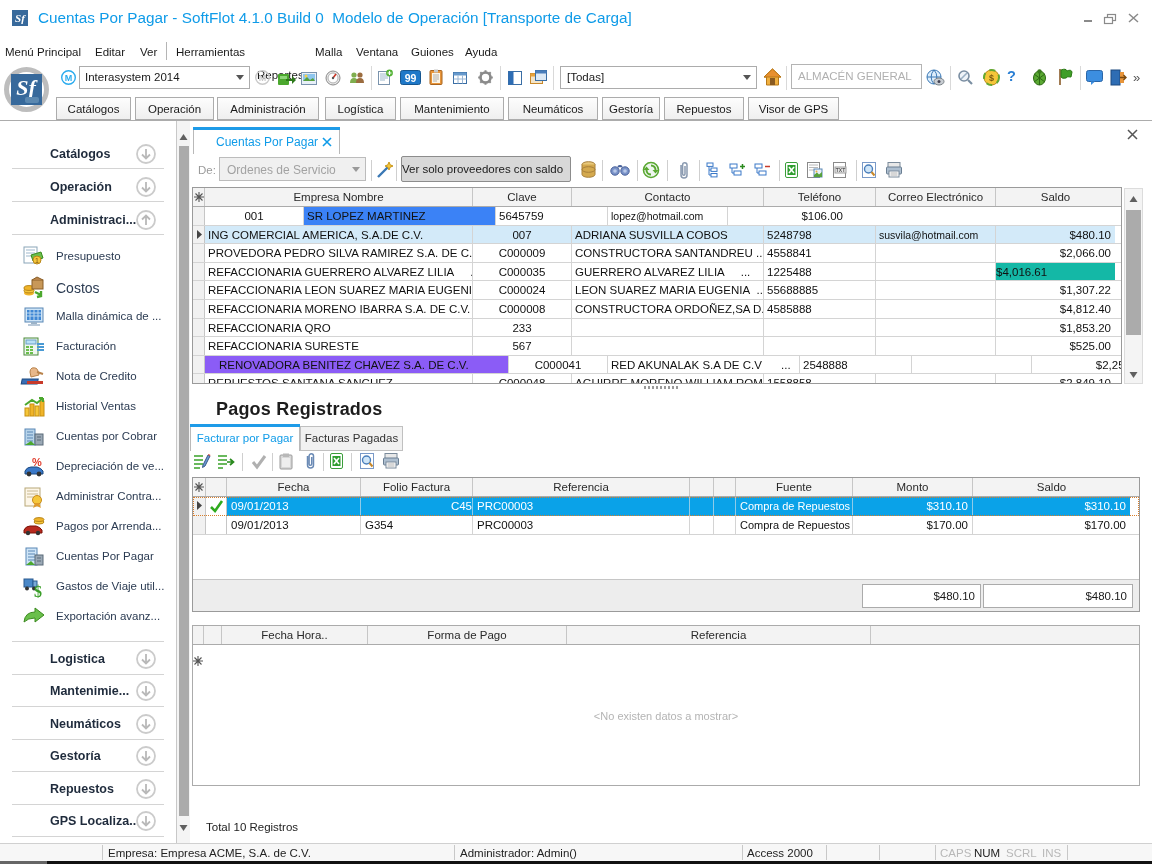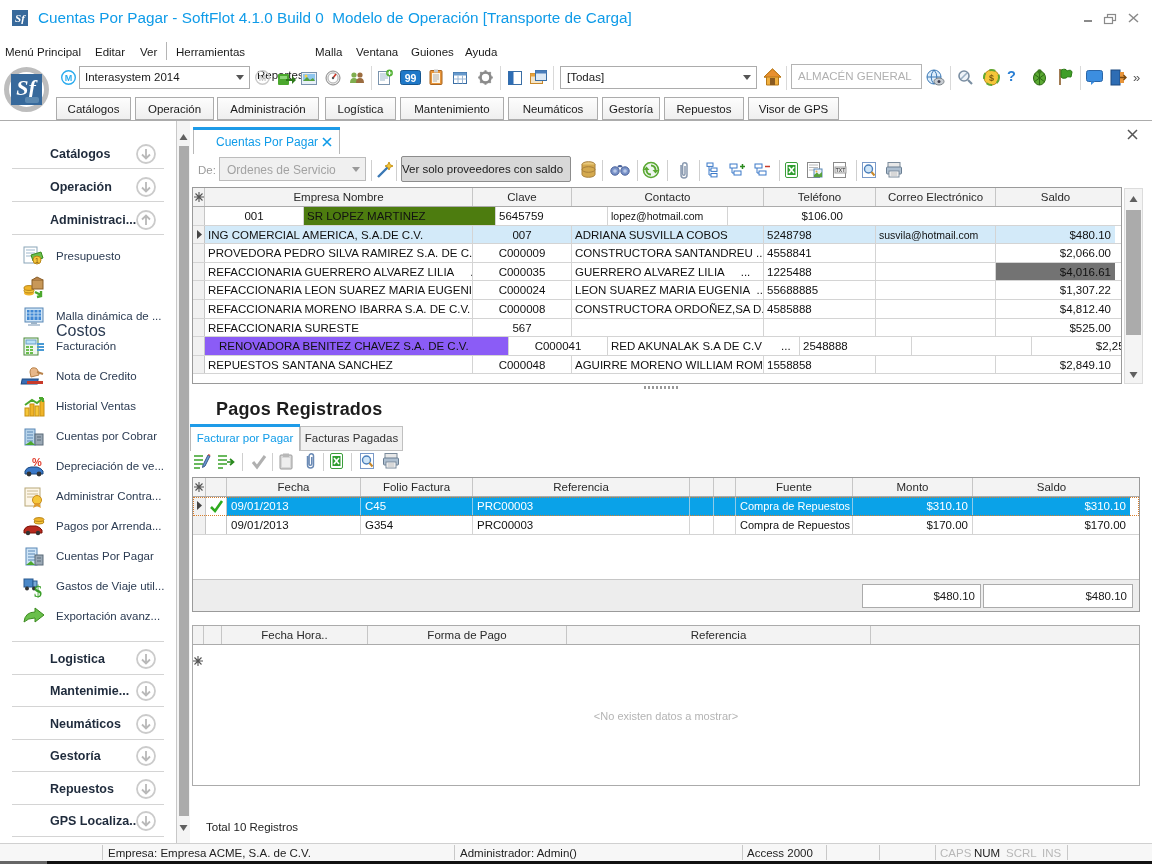--- a/index.html
+++ b/index.html
@@ -239,21 +239,21 @@
   </svg>
 <div class="a" style="left:56px;top:250px;font-size:11.5px;color:#2b3b52;font-weight:normal;white-space:nowrap;">Presupuesto</div>
 <svg class="a" style="left:23px;top:276px" width="22" height="22" viewBox="0 0 22 22">
     <ellipse cx="6" cy="17" rx="5" ry="2.4" fill="#f0b429"></ellipse>
     <ellipse cx="6" cy="14.5" rx="5" ry="2.4" fill="#f5c63a" stroke="#b8861a"></ellipse>
     <ellipse cx="6" cy="12" rx="5" ry="2.4" fill="#f0b429" stroke="#b8861a"></ellipse>
     <rect x="9" y="4" width="11" height="9" fill="#c89858" stroke="#8a5f28"></rect>
     <path d="M9 4 l5 -3 l6 3" fill="#b8834a" stroke="#8a5f28"></path>
     <path d="M12 16 l6 3 M18 15 v5 l-4 1" fill="none" stroke="#4ba82e" stroke-width="2.4"></path>
   </svg>
-<div class="a" style="left:56px;top:280px;font-size:16px;color:#2b3b52;font-weight:normal;white-space:nowrap;margin-top:42px;">Costos</div>
+<div class="a" style="left:56px;top:280px;font-size:14px;color:#2b3b52;font-weight:normal;white-space:nowrap;">Costos</div>
 <svg class="a" style="left:23px;top:306px" width="22" height="22" viewBox="0 0 22 22">
     <rect x="2" y="2" width="18" height="14" fill="#cfe5f7" stroke="#5a87b5"></rect>
     <rect x="4" y="4" width="14" height="10" fill="#3f87d4"></rect>
     <path d="M7 4 v10 M11 4 v10 M15 4 v10 M4 7 h14 M4 10 h14" stroke="#bcd8f0"></path>
     <rect x="8" y="16" width="6" height="2" fill="#9ab2c8"></rect>
     <rect x="5" y="18" width="12" height="2" fill="#b8c8d8"></rect>
   </svg>
 <div class="a" style="left:56px;top:310px;font-size:11.5px;color:#2b3b52;font-weight:normal;white-space:nowrap;">Malla dinámica de ...</div>
 <svg class="a" style="left:23px;top:336px" width="22" height="22" viewBox="0 0 22 22">
     <rect x="1" y="2" width="14" height="17" fill="#eef6ee" stroke="#4a8a3a"></rect>
@@ -444,21 +444,21 @@
       <div style="width:268px;border-right:1px solid #c6c6c6;text-align:center;line-height:18px;overflow:hidden;flex-shrink:0">Empresa Nombre</div>
       <div style="width:99px;border-right:1px solid #c6c6c6;text-align:center;line-height:18px;overflow:hidden;flex-shrink:0">Clave</div>
       <div style="width:192px;border-right:1px solid #c6c6c6;text-align:center;line-height:18px;overflow:hidden;flex-shrink:0">Contacto</div>
       <div style="width:112px;border-right:1px solid #c6c6c6;text-align:center;line-height:18px;overflow:hidden;flex-shrink:0">Teléfono</div>
       <div style="width:120px;border-right:1px solid #c6c6c6;text-align:center;line-height:18px;overflow:hidden;flex-shrink:0">Correo Electrónico</div>
       <div style="width:119px;text-align:center;line-height:18px;overflow:hidden;flex-shrink:0">Saldo</div>
     </div>
     <div style="display:flex;height:18.6px;border-bottom:1px solid #d4d4d4;font-size:11.5px;color:#111">
       <div style="width:12px;border-right:1px solid #c6c6c6;background:#f1f1f1;flex-shrink:0"></div>
       <div style="width:99px;border-right:1px solid #d4d4d4;text-align:center;line-height:18px;white-space:nowrap;overflow:hidden;background:#fff;flex-shrink:0">001</div>
-      <div style="width:192px;border-right:1px solid #d4d4d4;padding-left:3px;text-align:left;line-height:18px;white-space:nowrap;overflow:hidden;background:#4d7c0f;flex-shrink:0">SR LOPEZ MARTINEZ</div>
+      <div style="width:192px;border-right:1px solid #d4d4d4;padding-left:3px;text-align:left;line-height:18px;white-space:nowrap;overflow:hidden;background:#3b82f6;flex-shrink:0">SR LOPEZ MARTINEZ</div>
       <div style="width:112px;border-right:1px solid #d4d4d4;padding-left:3px;text-align:left;line-height:18px;white-space:nowrap;overflow:hidden;background:#fff;flex-shrink:0">5645759</div>
       <div style="width:120px;border-right:1px solid #d4d4d4;padding-left:3px;font-size:10.5px;text-align:left;line-height:18px;white-space:nowrap;overflow:hidden;background:#fff;flex-shrink:0">lopez@hotmail.com</div>
       <div style="width:119px;padding-right:4px;text-align:right;line-height:18px;white-space:nowrap;overflow:hidden;background:#fff;flex-shrink:0">$106.00</div>
     </div>
     <div style="display:flex;height:18.6px;border-bottom:1px solid #d4d4d4;font-size:11.5px;color:#111">
       <div style="width:12px;border-right:1px solid #c6c6c6;background:#f1f1f1;flex-shrink:0"><svg width="7" height="9" style="position:static;margin:4px 0 0 3px">
           <path d="M1 0 L6 4.5 L1 9 Z" fill="#444"></path>
         </svg></div>
       <div style="width:268px;border-right:1px solid #d4d4d4;padding-left:3px;text-align:left;line-height:18px;white-space:nowrap;overflow:hidden;background:#d3eaf9;flex-shrink:0">ING COMERCIAL AMERICA, S.A.DE C.V.</div>
       <div style="width:99px;border-right:1px solid #d4d4d4;text-align:center;line-height:18px;white-space:nowrap;overflow:hidden;background:#d3eaf9;flex-shrink:0">007</div>
@@ -476,39 +476,48 @@
       <div style="width:120px;border-right:1px solid #d4d4d4;padding-left:3px;font-size:10.5px;text-align:left;line-height:18px;white-space:nowrap;overflow:hidden;background:#fff;flex-shrink:0"></div>
       <div style="width:119px;padding-right:4px;text-align:right;line-height:18px;white-space:nowrap;overflow:hidden;background:#fff;flex-shrink:0">$2,066.00</div>
     </div>
     <div style="display:flex;height:18.6px;border-bottom:1px solid #d4d4d4;font-size:11.5px;color:#111">
       <div style="width:12px;border-right:1px solid #c6c6c6;background:#f1f1f1;flex-shrink:0"></div>
       <div style="width:268px;border-right:1px solid #d4d4d4;padding-left:3px;text-align:left;line-height:18px;white-space:nowrap;overflow:hidden;background:#fff;flex-shrink:0">REFACCIONARIA GUERRERO ALVAREZ LILIA&nbsp;&nbsp;&nbsp;&nbsp; ...</div>
       <div style="width:99px;border-right:1px solid #d4d4d4;text-align:center;line-height:18px;white-space:nowrap;overflow:hidden;background:#fff;flex-shrink:0">C000035</div>
       <div style="width:192px;border-right:1px solid #d4d4d4;padding-left:3px;text-align:left;line-height:18px;white-space:nowrap;overflow:hidden;background:#fff;flex-shrink:0">GUERRERO ALVAREZ LILIA&nbsp;&nbsp;&nbsp;&nbsp; ...</div>
       <div style="width:112px;border-right:1px solid #d4d4d4;padding-left:3px;text-align:left;line-height:18px;white-space:nowrap;overflow:hidden;background:#fff;flex-shrink:0">1225488</div>
       <div style="width:120px;border-right:1px solid #d4d4d4;padding-left:3px;font-size:10.5px;text-align:left;line-height:18px;white-space:nowrap;overflow:hidden;background:#fff;flex-shrink:0"></div>
-      <div style="width:119px;padding-right:4px;text-align:right;line-height:18px;white-space:nowrap;overflow:hidden;background:#737373;flex-shrink:0">$4,016.61</div>
+      <div style="width:119px;padding-right:4px;text-align:left;line-height:18px;white-space:nowrap;overflow:hidden;background:#14b8a6;flex-shrink:0">$4,016.61</div>
     </div>
     <div style="display:flex;height:18.6px;border-bottom:1px solid #d4d4d4;font-size:11.5px;color:#111">
       <div style="width:12px;border-right:1px solid #c6c6c6;background:#f1f1f1;flex-shrink:0"></div>
       <div style="width:268px;border-right:1px solid #d4d4d4;padding-left:3px;text-align:left;line-height:18px;white-space:nowrap;overflow:hidden;background:#fff;flex-shrink:0">REFACCIONARIA LEON SUAREZ MARIA EUGENIA ...</div>
       <div style="width:99px;border-right:1px solid #d4d4d4;text-align:center;line-height:18px;white-space:nowrap;overflow:hidden;background:#fff;flex-shrink:0">C000024</div>
       <div style="width:192px;border-right:1px solid #d4d4d4;padding-left:3px;text-align:left;line-height:18px;white-space:nowrap;overflow:hidden;background:#fff;flex-shrink:0">LEON SUAREZ MARIA EUGENIA&nbsp; ...</div>
       <div style="width:112px;border-right:1px solid #d4d4d4;padding-left:3px;text-align:left;line-height:18px;white-space:nowrap;overflow:hidden;background:#fff;flex-shrink:0">55688885</div>
       <div style="width:120px;border-right:1px solid #d4d4d4;padding-left:3px;font-size:10.5px;text-align:left;line-height:18px;white-space:nowrap;overflow:hidden;background:#fff;flex-shrink:0"></div>
       <div style="width:119px;padding-right:4px;text-align:right;line-height:18px;white-space:nowrap;overflow:hidden;background:#fff;flex-shrink:0">$1,307.22</div>
     </div>
     <div style="display:flex;height:18.6px;border-bottom:1px solid #d4d4d4;font-size:11.5px;color:#111">
       <div style="width:12px;border-right:1px solid #c6c6c6;background:#f1f1f1;flex-shrink:0"></div>
       <div style="width:268px;border-right:1px solid #d4d4d4;padding-left:3px;text-align:left;line-height:18px;white-space:nowrap;overflow:hidden;background:#fff;flex-shrink:0">REFACCIONARIA MORENO IBARRA S.A. DE C.V.</div>
       <div style="width:99px;border-right:1px solid #d4d4d4;text-align:center;line-height:18px;white-space:nowrap;overflow:hidden;background:#fff;flex-shrink:0">C000008</div>
       <div style="width:192px;border-right:1px solid #d4d4d4;padding-left:3px;text-align:left;line-height:18px;white-space:nowrap;overflow:hidden;background:#fff;flex-shrink:0">CONSTRUCTORA ORDOÑEZ,SA D...</div>
       <div style="width:112px;border-right:1px solid #d4d4d4;padding-left:3px;text-align:left;line-height:18px;white-space:nowrap;overflow:hidden;background:#fff;flex-shrink:0">4585888</div>
       <div style="width:120px;border-right:1px solid #d4d4d4;padding-left:3px;font-size:10.5px;text-align:left;line-height:18px;white-space:nowrap;overflow:hidden;background:#fff;flex-shrink:0"></div>
       <div style="width:119px;padding-right:4px;text-align:right;line-height:18px;white-space:nowrap;overflow:hidden;background:#fff;flex-shrink:0">$4,812.40</div>
+    </div>
+    <div style="display:flex;height:18.6px;border-bottom:1px solid #d4d4d4;font-size:11.5px;color:#111">
+      <div style="width:12px;border-right:1px solid #c6c6c6;background:#f1f1f1;flex-shrink:0"></div>
+      <div style="width:268px;border-right:1px solid #d4d4d4;padding-left:3px;text-align:left;line-height:18px;white-space:nowrap;overflow:hidden;background:#fff;flex-shrink:0">REFACCIONARIA QRO</div>
+      <div style="width:99px;border-right:1px solid #d4d4d4;text-align:center;line-height:18px;white-space:nowrap;overflow:hidden;background:#fff;flex-shrink:0">233</div>
+      <div style="width:192px;border-right:1px solid #d4d4d4;padding-left:3px;text-align:left;line-height:18px;white-space:nowrap;overflow:hidden;background:#fff;flex-shrink:0"></div>
+      <div style="width:112px;border-right:1px solid #d4d4d4;padding-left:3px;text-align:left;line-height:18px;white-space:nowrap;overflow:hidden;background:#fff;flex-shrink:0"></div>
+      <div style="width:120px;border-right:1px solid #d4d4d4;padding-left:3px;font-size:10.5px;text-align:left;line-height:18px;white-space:nowrap;overflow:hidden;background:#fff;flex-shrink:0"></div>
+      <div style="width:119px;padding-right:4px;text-align:right;line-height:18px;white-space:nowrap;overflow:hidden;background:#fff;flex-shrink:0">$1,853.20</div>
     </div>
     <div style="display:flex;height:18.6px;border-bottom:1px solid #d4d4d4;font-size:11.5px;color:#111">
       <div style="width:12px;border-right:1px solid #c6c6c6;background:#f1f1f1;flex-shrink:0"></div>
       <div style="width:268px;border-right:1px solid #d4d4d4;padding-left:3px;text-align:left;line-height:18px;white-space:nowrap;overflow:hidden;background:#fff;flex-shrink:0">REFACCIONARIA SURESTE</div>
       <div style="width:99px;border-right:1px solid #d4d4d4;text-align:center;line-height:18px;white-space:nowrap;overflow:hidden;background:#fff;flex-shrink:0">567</div>
       <div style="width:192px;border-right:1px solid #d4d4d4;padding-left:3px;text-align:left;line-height:18px;white-space:nowrap;overflow:hidden;background:#fff;flex-shrink:0"></div>
       <div style="width:112px;border-right:1px solid #d4d4d4;padding-left:3px;text-align:left;line-height:18px;white-space:nowrap;overflow:hidden;background:#fff;flex-shrink:0"></div>
       <div style="width:120px;border-right:1px solid #d4d4d4;padding-left:3px;font-size:10.5px;text-align:left;line-height:18px;white-space:nowrap;overflow:hidden;background:#fff;flex-shrink:0"></div>
       <div style="width:119px;padding-right:4px;text-align:right;line-height:18px;white-space:nowrap;overflow:hidden;background:#fff;flex-shrink:0">$525.00</div>
     </div>
@@ -601,21 +610,21 @@
       <div style="width:157px;text-align:center;line-height:18px;overflow:hidden;flex-shrink:0">Saldo</div>
     </div>
     <div style="display:flex;height:19px;font-size:11.5px;color:#fff;outline:1px dotted #d87e2b;outline-offset:-1px">
       <div style="width:13px;border-right:1px solid #c6c6c6;background:#f1f1f1;flex-shrink:0"><svg width="7" height="9" style="position:static;margin:4px 0 0 3px">
           <path d="M1 0 L6 4.5 L1 9 Z" fill="#444"></path>
         </svg></div>
       <div style="width:21px;border-right:1px solid #c6c6c6;background:#fff;flex-shrink:0"><svg width="13" height="13" style="position:static;margin:3px 0 0 4px">
           <path d="M1 7 L5 11 L12 1" fill="none" stroke="#2faa1e" stroke-width="2.6"></path>
         </svg></div>
       <div style="width:134px;border-right:1px solid #8ecbe8;padding-left:4px;background:#0aa2e8;text-align:left;line-height:18px;white-space:nowrap;overflow:hidden;flex-shrink:0">09/01/2013</div>
-      <div style="width:112px;border-right:1px solid #8ecbe8;padding-left:4px;background:#0aa2e8;text-align:left;line-height:18px;white-space:nowrap;overflow:hidden;flex-shrink:0">C45</div>
+      <div style="width:112px;border-right:1px solid #8ecbe8;padding-left:4px;background:#0aa2e8;text-align:right;line-height:18px;white-space:nowrap;overflow:hidden;flex-shrink:0">C45</div>
       <div style="width:217px;border-right:1px solid #8ecbe8;padding-left:4px;background:#0aa2e8;text-align:left;line-height:18px;white-space:nowrap;overflow:hidden;flex-shrink:0">PRC00003</div>
       <div style="width:24px;border-right:1px solid #8ecbe8;padding-left:4px;background:#0aa2e8;text-align:left;line-height:18px;white-space:nowrap;overflow:hidden;flex-shrink:0"></div>
       <div style="width:22px;border-right:1px solid #8ecbe8;padding-left:4px;background:#0aa2e8;text-align:left;line-height:18px;white-space:nowrap;overflow:hidden;flex-shrink:0"></div>
       <div style="width:117px;border-right:1px solid #8ecbe8;padding-left:4px;font-size:11px;background:#0aa2e8;text-align:left;line-height:18px;white-space:nowrap;overflow:hidden;flex-shrink:0">Compra de Repuestos</div>
       <div style="width:120px;border-right:1px solid #8ecbe8;padding-right:4px;background:#0aa2e8;text-align:right;line-height:18px;white-space:nowrap;overflow:hidden;flex-shrink:0">$310.10</div>
       <div style="width:157px;padding-right:4px;background:#0aa2e8;text-align:right;line-height:18px;white-space:nowrap;overflow:hidden;flex-shrink:0">$310.10</div>
     </div>
     <div style="display:flex;height:19px;border-bottom:1px solid #d4d4d4;font-size:11.5px;color:#111">
       <div style="width:13px;border-right:1px solid #c6c6c6;background:#f1f1f1;flex-shrink:0"></div>
       <div style="width:21px;border-right:1px solid #c6c6c6;background:#fff;flex-shrink:0"></div>

